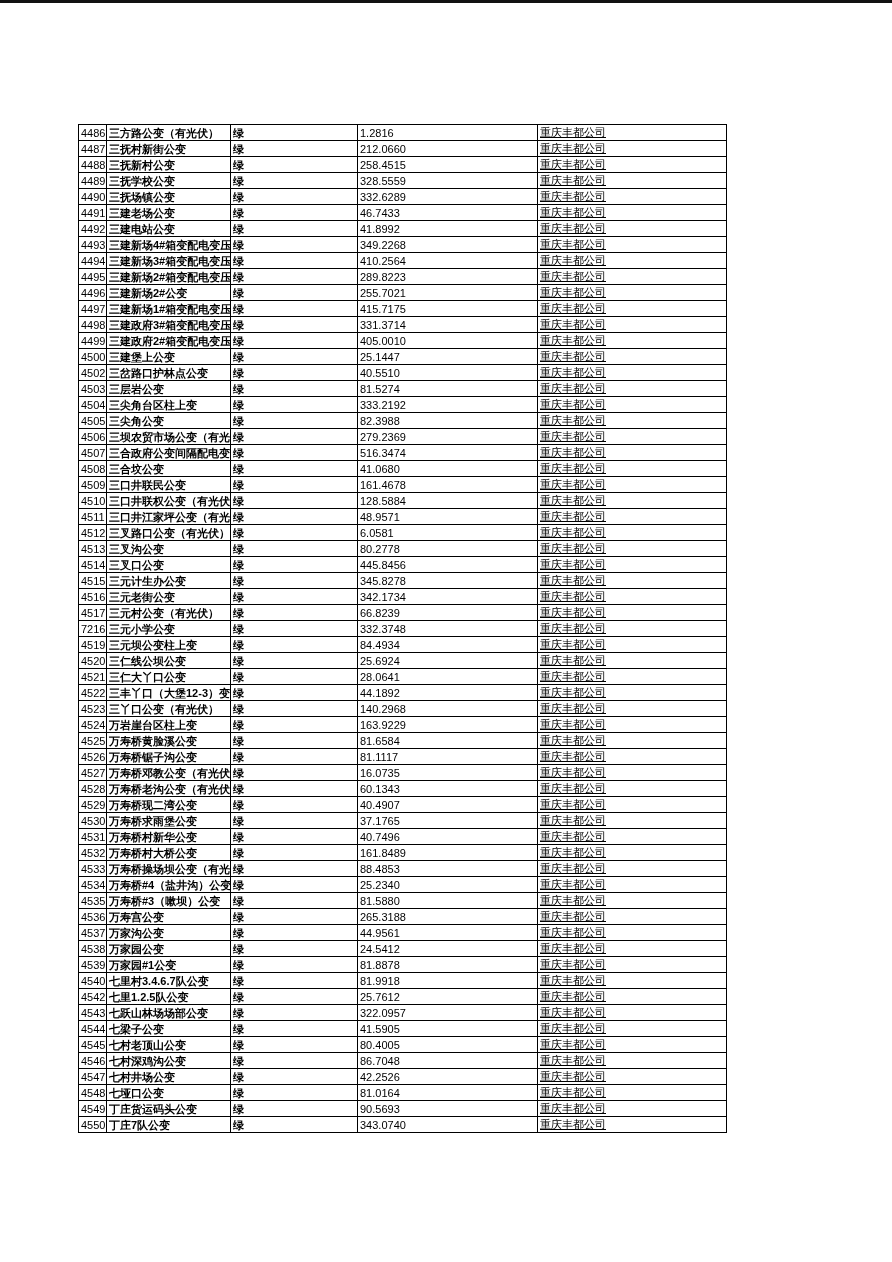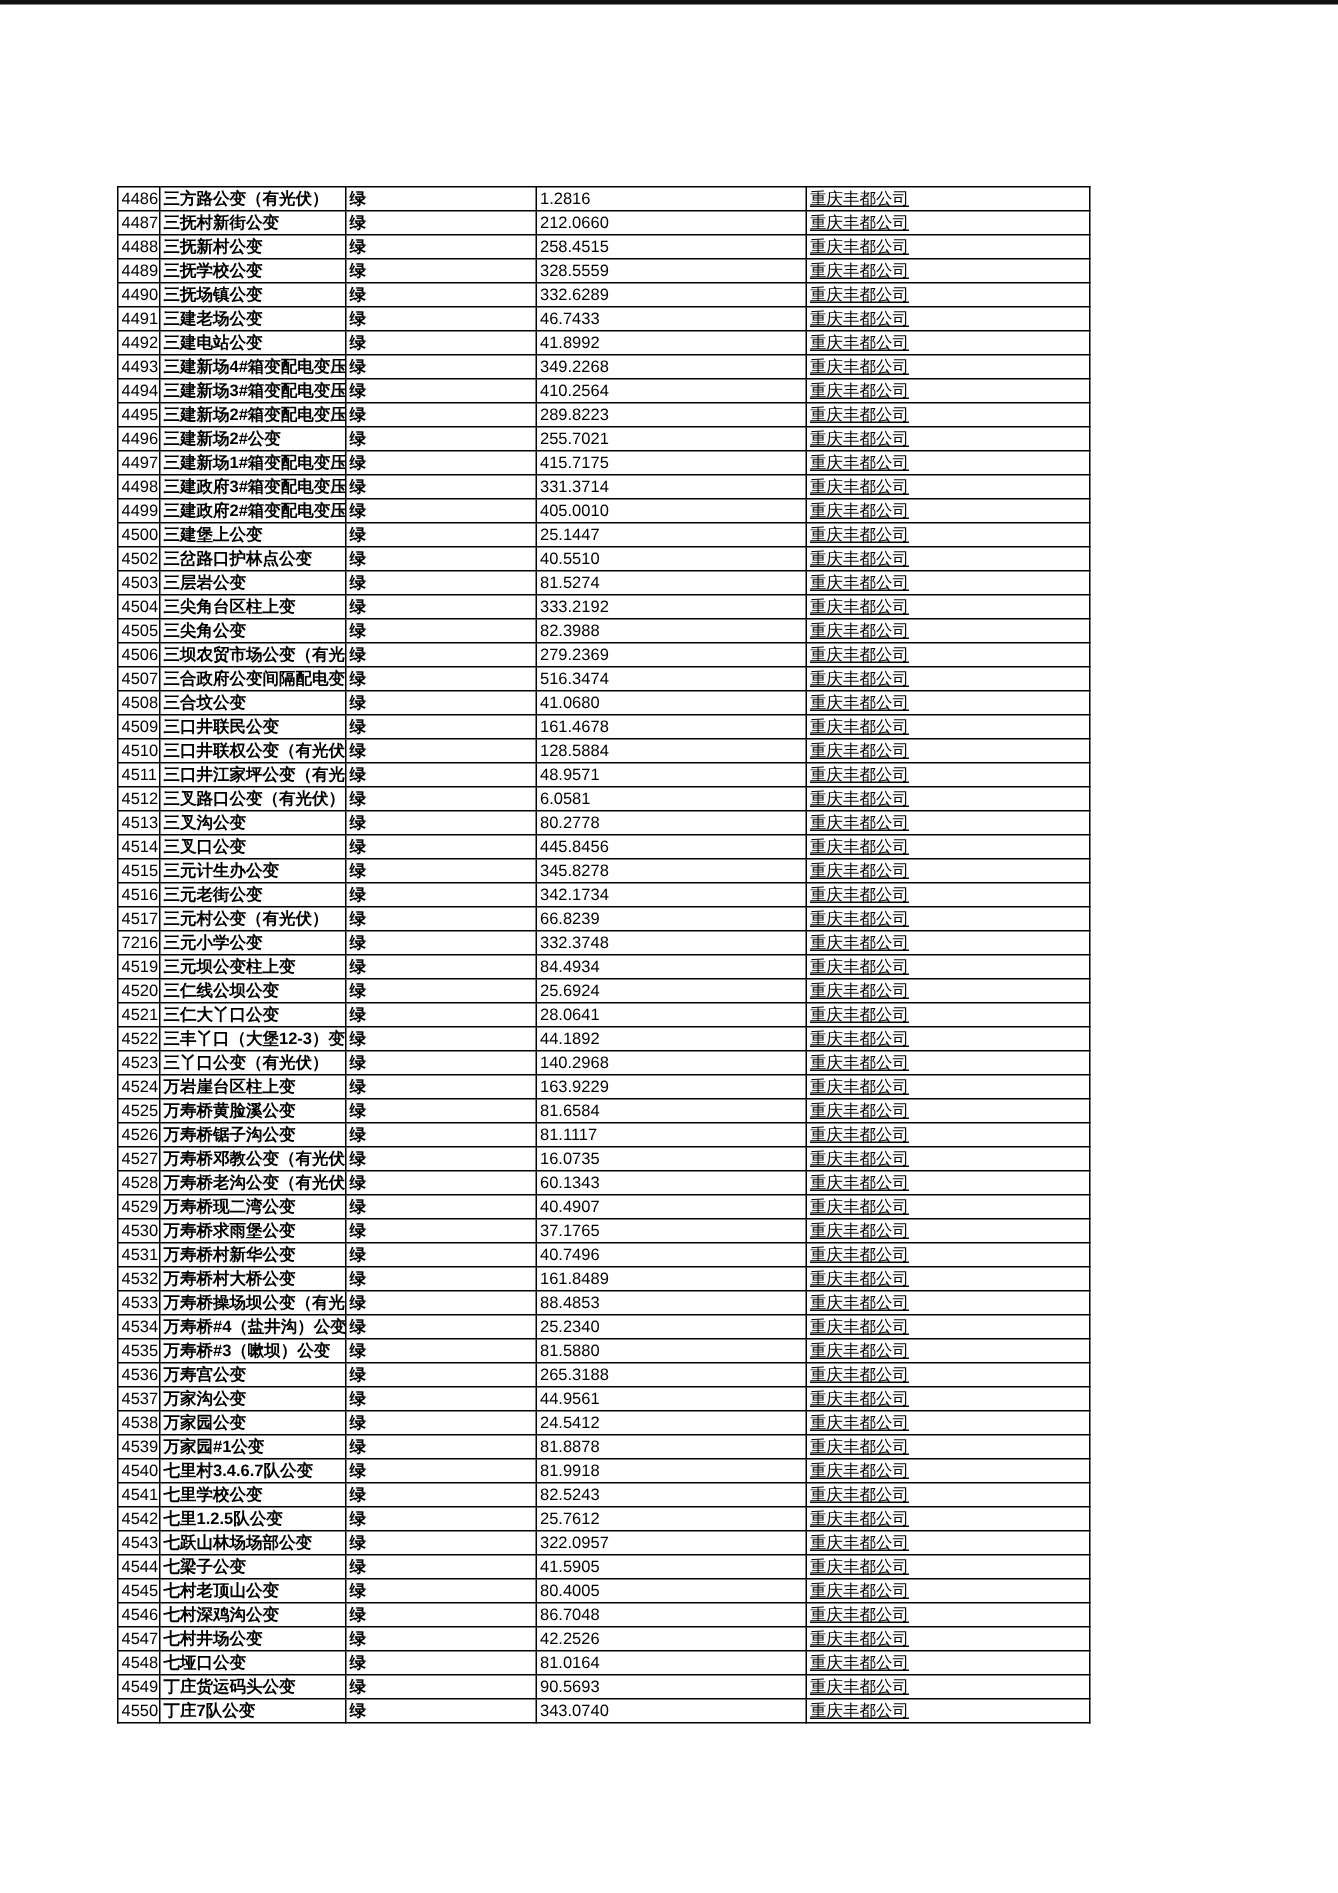--- a/index.html
+++ b/index.html
@@ -434,27 +434,20 @@
           <td class="cell-company">重庆丰都公司</td>
         </tr>
         <tr>
           <td class="cell-id">4540</td>
           <td class="cell-name">七里村3.4.6.7队公变</td>
           <td class="cell-status">绿</td>
           <td class="cell-value">81.9918</td>
           <td class="cell-company">重庆丰都公司</td>
         </tr>
         <tr>
-          <td class="cell-id">4541</td>
-          <td class="cell-name">七里学校公变</td>
-          <td class="cell-status">绿</td>
-          <td class="cell-value">82.5243</td>
-          <td class="cell-company">重庆丰都公司</td>
-        </tr>
-        <tr>
           <td class="cell-id">4542</td>
           <td class="cell-name">七里1.2.5队公变</td>
           <td class="cell-status">绿</td>
           <td class="cell-value">25.7612</td>
           <td class="cell-company">重庆丰都公司</td>
         </tr>
         <tr>
           <td class="cell-id">4543</td>
           <td class="cell-name">七跃山林场场部公变</td>
           <td class="cell-status">绿</td>

